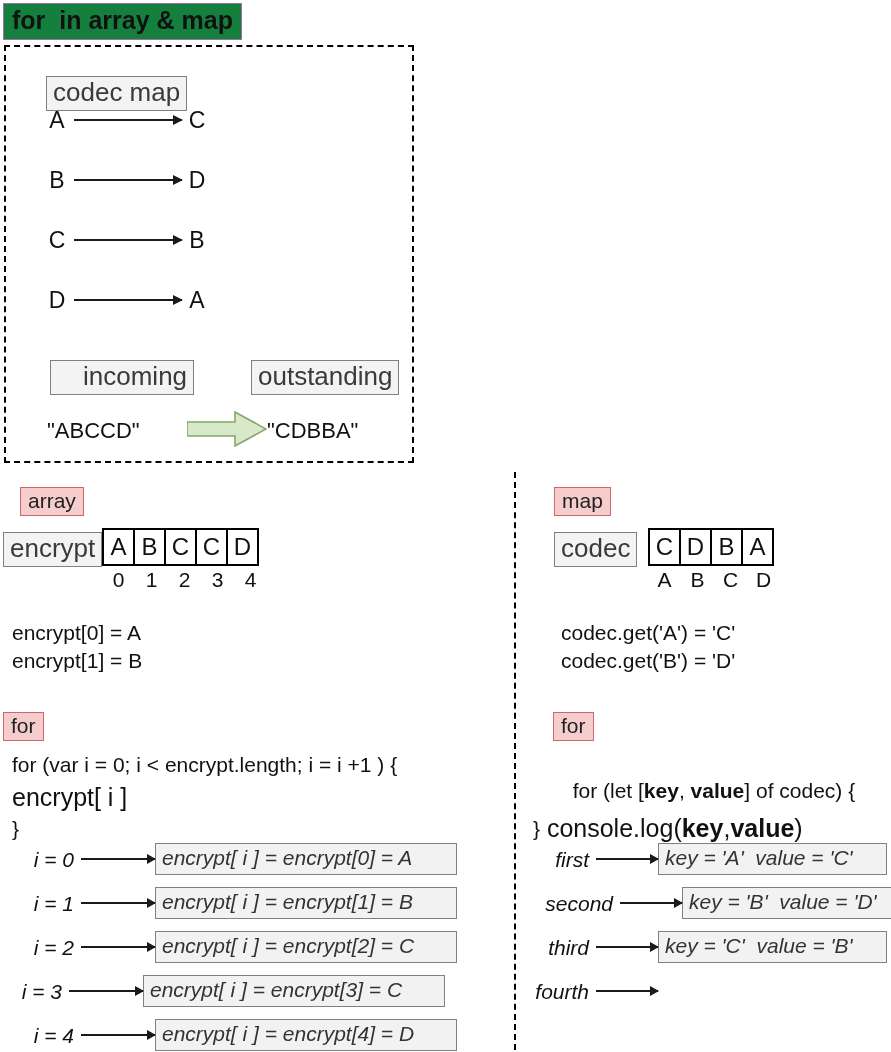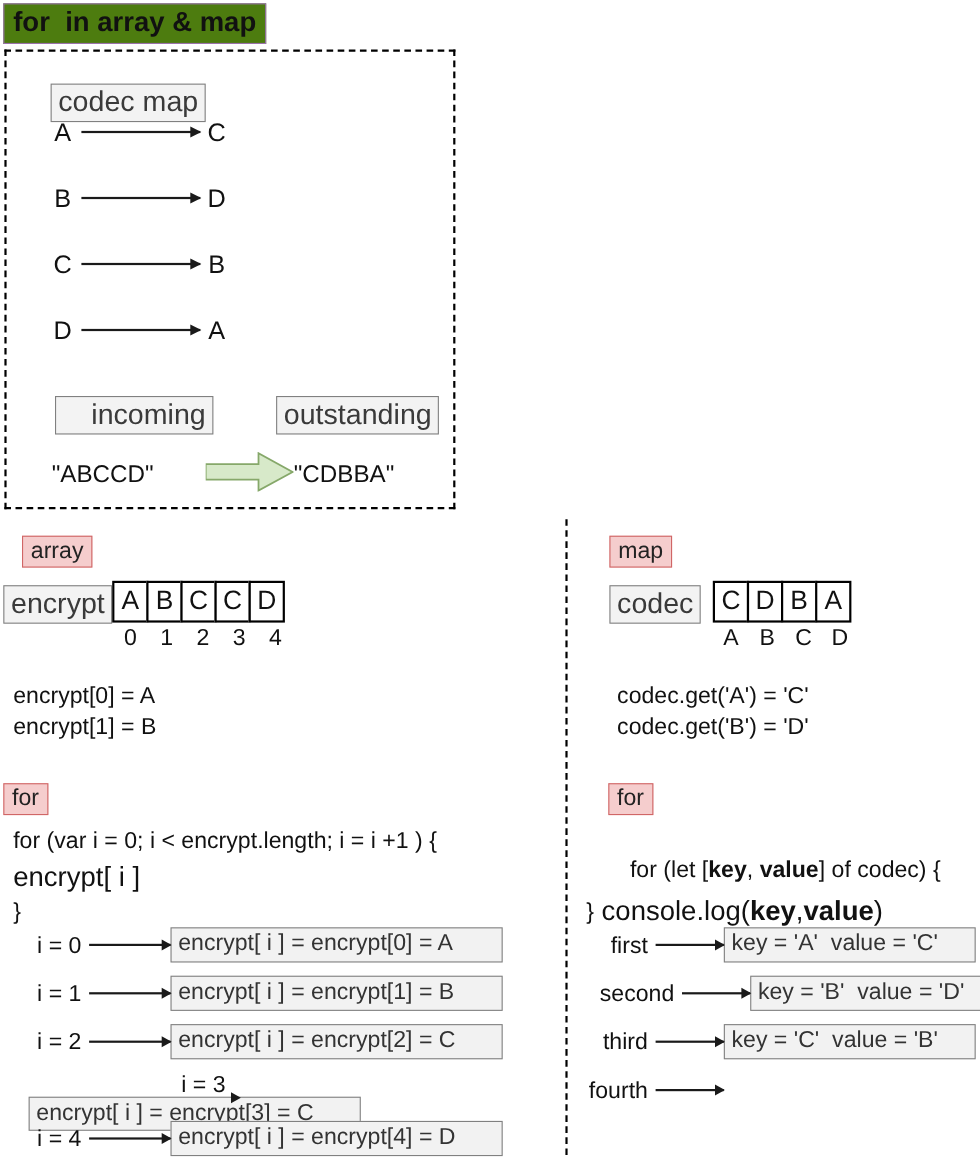--- a/index.html
+++ b/index.html
@@ -14,21 +14,21 @@
     font-family: "Liberation Sans", sans-serif;
     color: #111111;
     overflow: hidden;
   }
   .abs { position: absolute; }
 
   
   #title-badge {
     left: 3px; top: 3px;
     padding: 2px 8px 4px 8px;
-    background: #4d7c0f;
+    background: #15803d;
     border: 1px solid #9a72ab;
     font-size: 25px;
     font-weight: bold;
     letter-spacing: 0px;
     white-space: pre;
     line-height: 1.15;
   }
 
   
   #diagram-box {
@@ -120,20 +120,21 @@
     white-space: pre;
   }
   .code-center { text-align: left; }
   .code-big { font-size: 25px; }
 
   
   .iter-row {
     display: flex;
     align-items: center;
     height: 30px;
+    font-style: italic;
   }
   .iter-label {
     font-size: 21px;
     text-align: right;
     white-space: nowrap;
     line-height: 1;
   }
   .iter-arrow {
     position: relative;
     height: 2px;
@@ -246,21 +247,21 @@
 <div class="abs iter-row" style="left:18px; top:888px;">
   <span class="iter-label" style="width:56px;">i = 1</span>
   <span class="iter-arrow" style="width:74px;"></span>
   <span class="iter-box" style="width:302px;">encrypt[ i ] = encrypt[1] = B</span>
 </div>
 <div class="abs iter-row" style="left:18px; top:932px;">
   <span class="iter-label" style="width:56px;">i = 2</span>
   <span class="iter-arrow" style="width:74px;"></span>
   <span class="iter-box" style="width:302px;">encrypt[ i ] = encrypt[2] = C</span>
 </div>
-<div class="abs iter-row" style="left:26px; top:976px;flex-direction:column;">
+<div class="abs iter-row" style="left:6px; top:976px;">
   <span class="iter-label" style="width:56px;">i = 3</span>
   <span class="iter-arrow" style="width:74px;"></span>
   <span class="iter-box" style="width:302px;">encrypt[ i ] = encrypt[3] = C</span>
 </div>
 <div class="abs iter-row" style="left:18px; top:1020px;">
   <span class="iter-label" style="width:56px;">i = 4</span>
   <span class="iter-arrow" style="width:74px;"></span>
   <span class="iter-box" style="width:302px;">encrypt[ i ] = encrypt[4] = D</span>
 </div>
 

